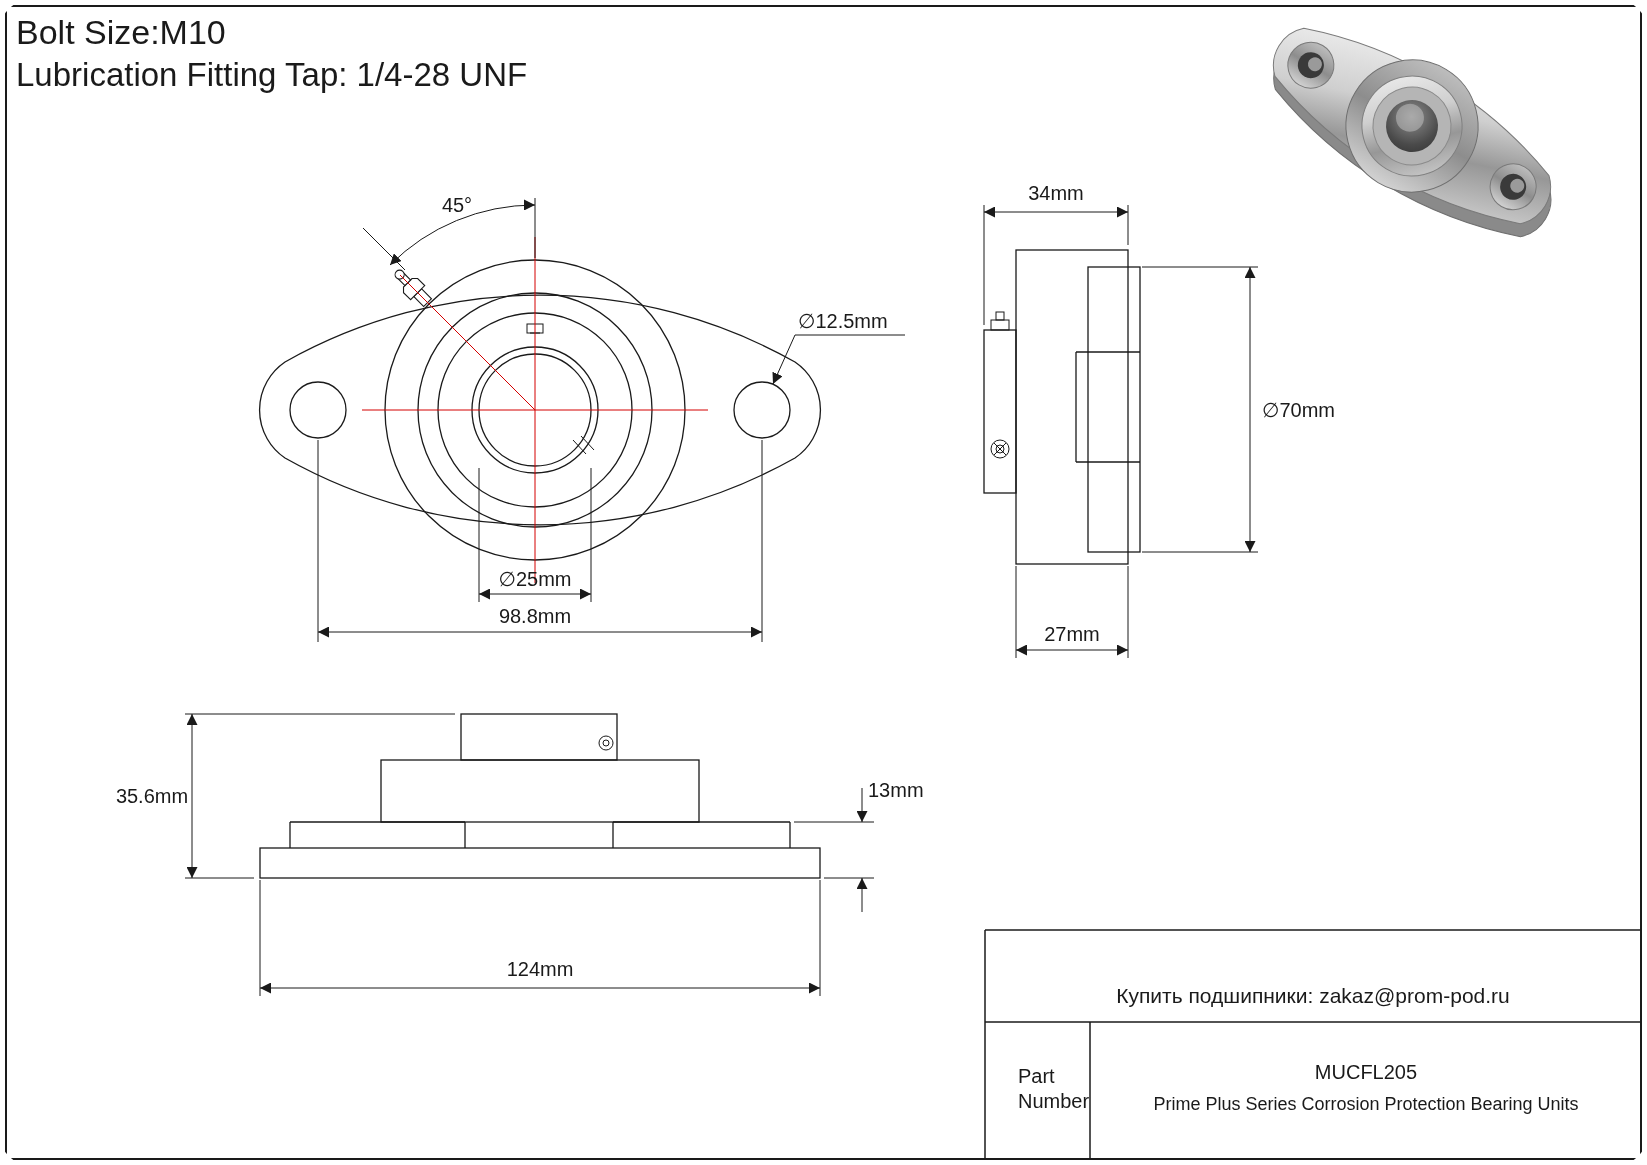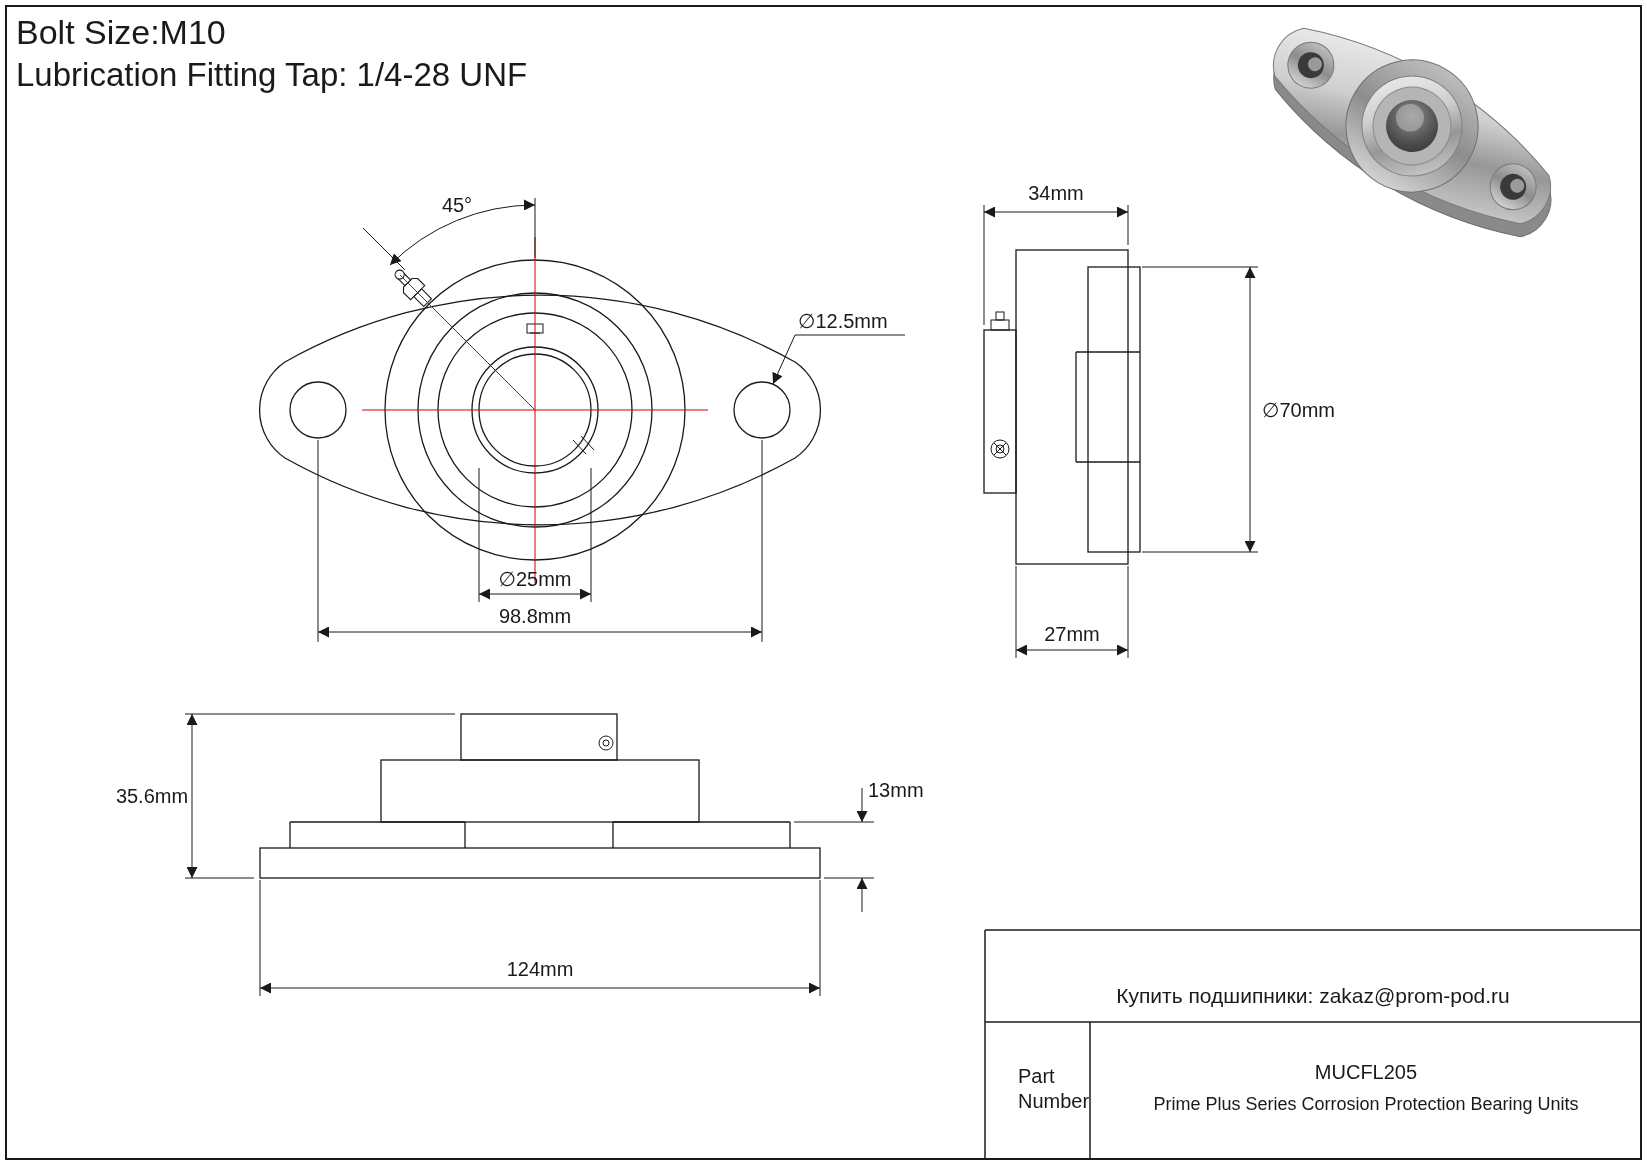--- a/index.html
+++ b/index.html
@@ -1,17 +1,17 @@
 <!DOCTYPE html>
 <html><head>
 <meta charset="utf-8">
 <style>
   html,body{margin:0;padding:0;background:#ffffff;}
   .page{position:relative;width:1647px;height:1165px;background:#fff;overflow:hidden;
-        font-family:"Liberation Sans", sans-serif;}
+        font-family:"Liberation Sans", sans-serif;border-radius:30px;}
   svg{display:block;font-family:"Liberation Sans", sans-serif;}
   text{fill:#1a1a1a;}
 </style>
 </head>
 <body>
 
 <div class="page">
 <svg width="1647" height="1165" viewBox="0 0 1647 1165" xmlns="http://www.w3.org/2000/svg">
   <defs>
     <marker id="arr" viewBox="0 0 10 10" refX="10" refY="5" markerWidth="11" markerHeight="11" orient="auto-start-reverse">

